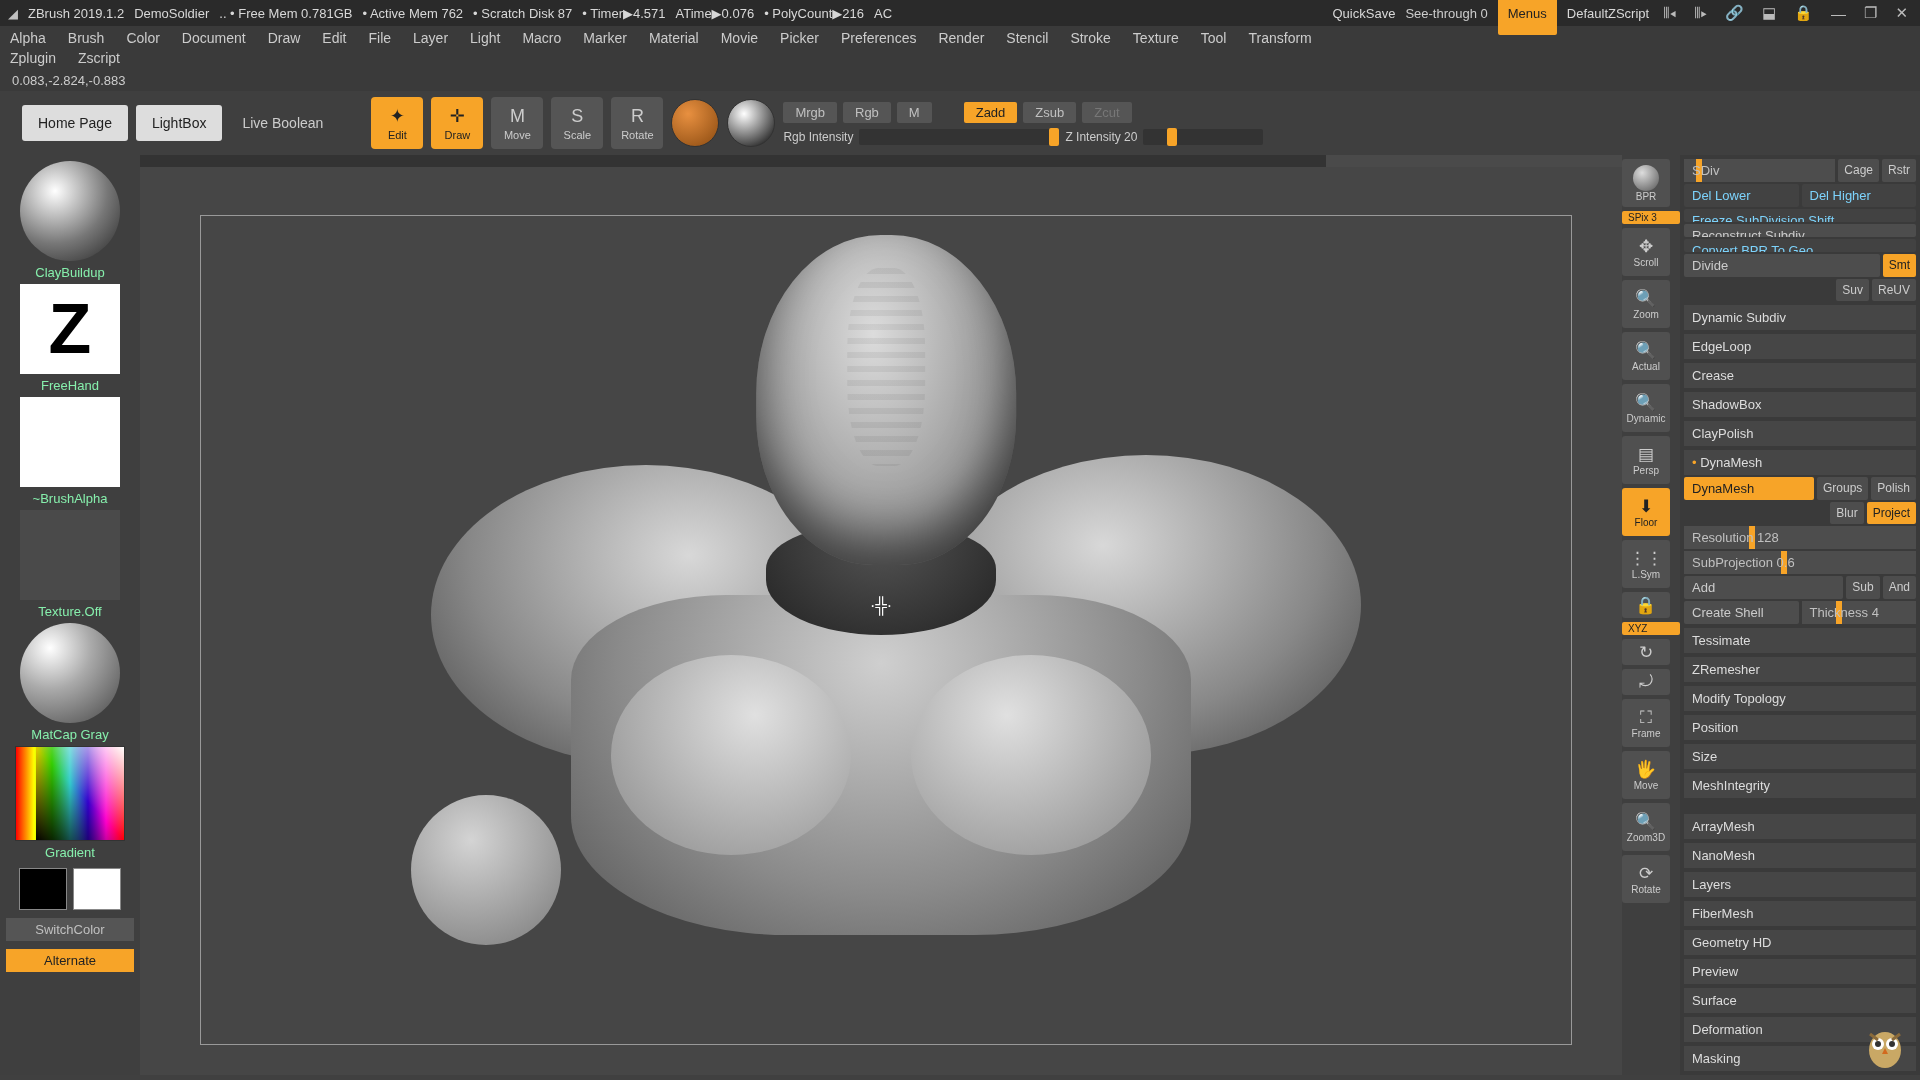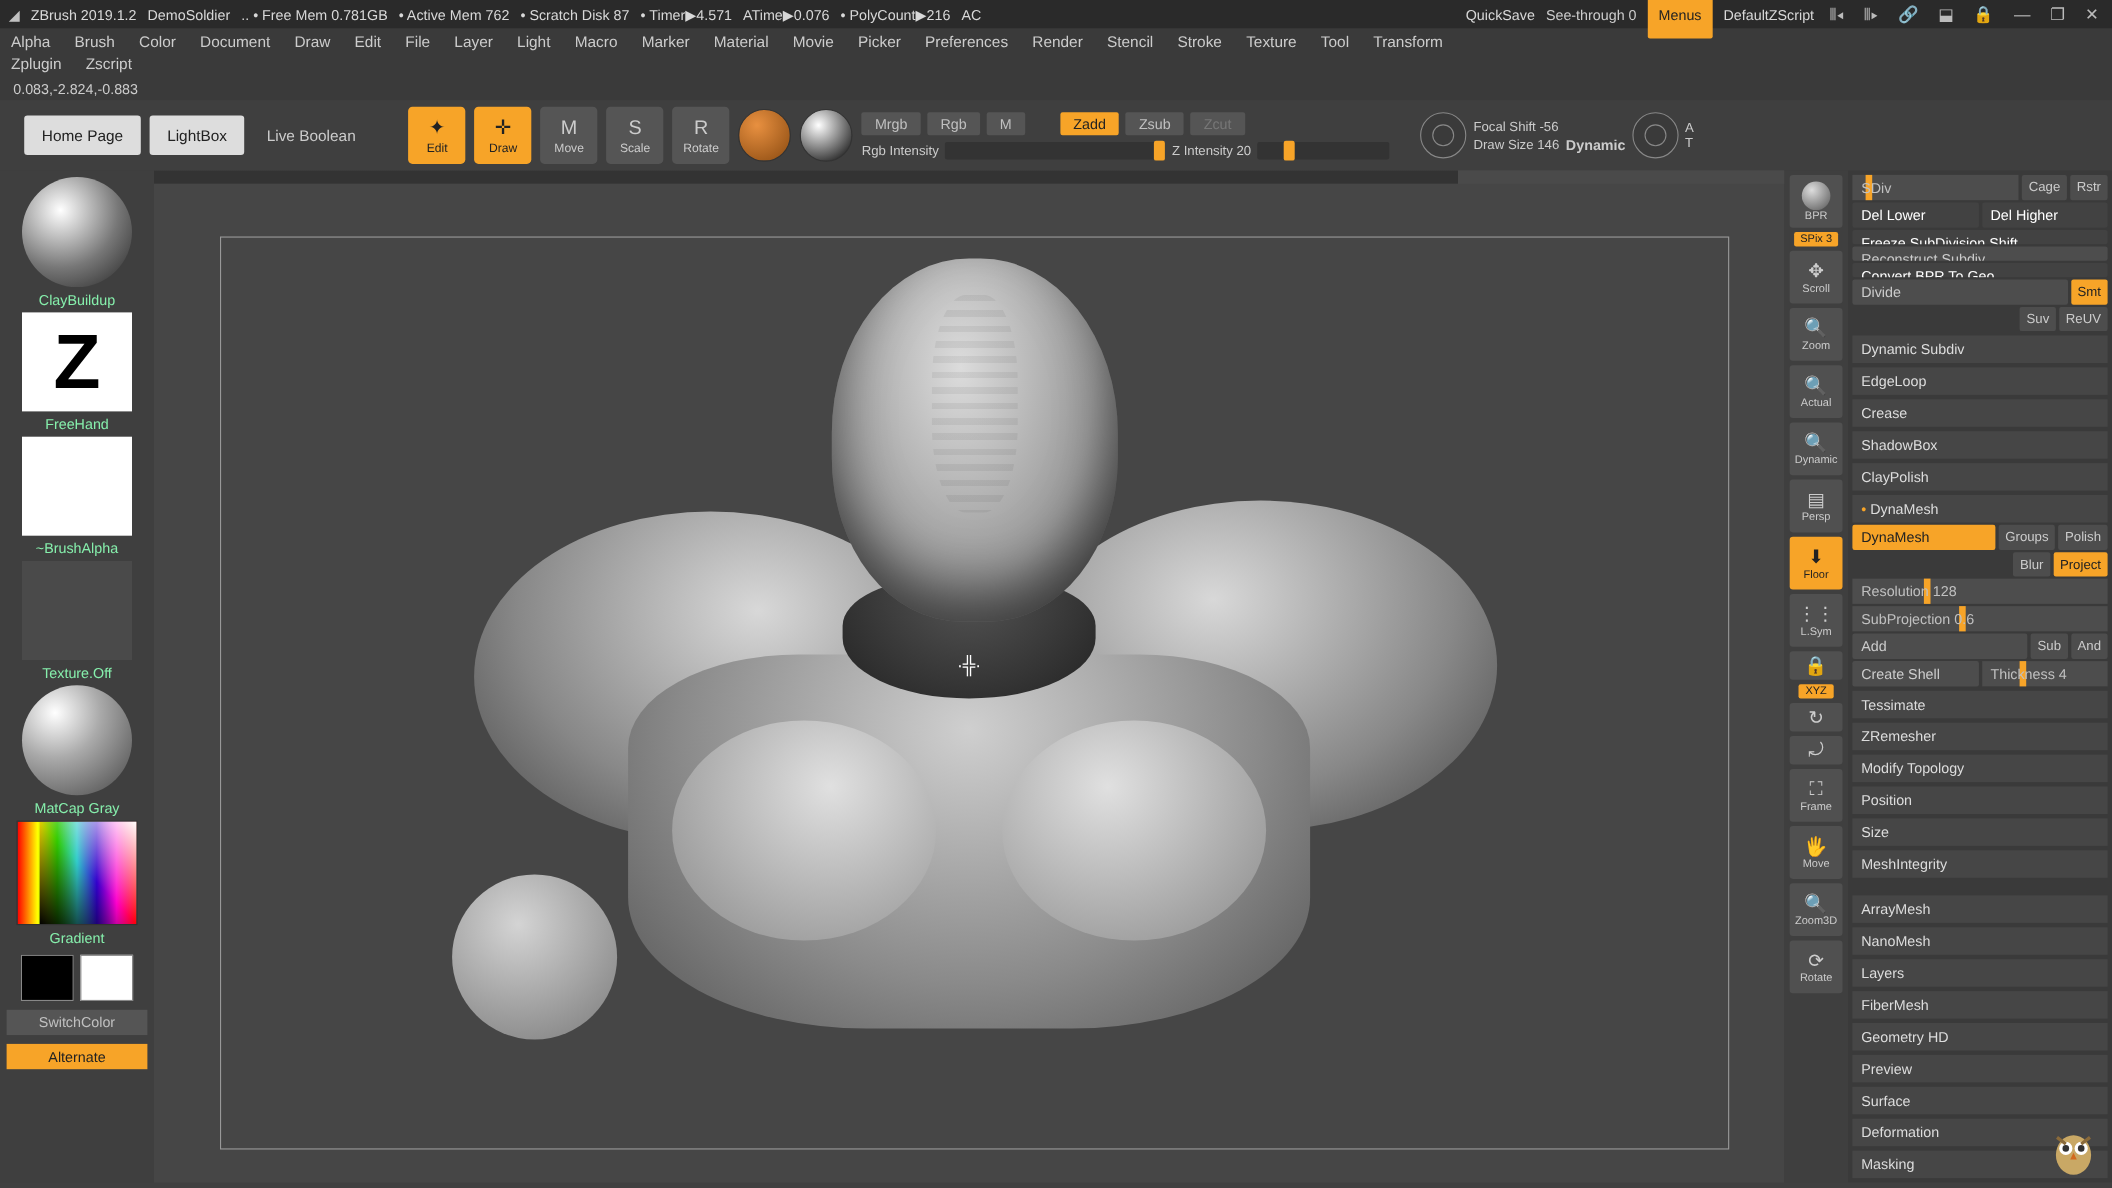--- a/index.html
+++ b/index.html
@@ -69,33 +69,33 @@
 .neck-d{position:absolute;left:50%;top:290px;transform:translateX(-50%);width:230px;height:110px;background:radial-gradient(ellipse at 50% 10%,#555,#222);border-radius:40% 40% 50% 50%;}
 .shoulder-l{position:absolute;left:0;top:230px;width:430px;height:300px;border-radius:50%;background:radial-gradient(ellipse at 60% 30%,#d8d8d8,#888 60%,#444);}
 .shoulder-r{position:absolute;right:-30px;top:220px;width:430px;height:300px;border-radius:50%;background:radial-gradient(ellipse at 40% 30%,#d8d8d8,#888 60%,#444);}
 .chest{position:absolute;left:50%;top:360px;transform:translateX(-50%);width:620px;height:340px;background:radial-gradient(ellipse at 50% 20%,#cfcfcf,#8a8a8a 60%,#555);border-radius:25% 25% 35% 35%;}
 .pec-l{position:absolute;left:20%;top:420px;width:240px;height:200px;border-radius:50%;background:radial-gradient(ellipse at 60% 30%,#e0e0e0,#8a8a8a);}
 .pec-r{position:absolute;right:20%;top:420px;width:240px;height:200px;border-radius:50%;background:radial-gradient(ellipse at 40% 30%,#e0e0e0,#8a8a8a);}
 .hand{position:absolute;left:-20px;top:560px;width:150px;height:150px;border-radius:50%;background:radial-gradient(circle at 40% 30%,#d4d4d4,#7a7a7a);}
 .cursor{position:absolute;left:50%;top:362px;transform:translateX(-50%);color:#fff;font-size:16px;}
 
 
-.rightbar { width:58px; background:#3f3f3f; display:flex; flex-direction:column; align-items:center; gap:4px; padding-top:4px; }
+.rightbar { width:58px; background:#3f3f3f; display:flex; flex-direction:column; gap:4px; padding-top:4px; }
 .rbtn { width:48px; height:48px; background:#505050; border-radius:3px; display:flex; flex-direction:column; align-items:center; justify-content:center; font-size:10px; color:#ccc; }
 .rbtn.active { background:#f7a428; color:#222; }
 .rbtn .ico { font-size:17px; }
 .rchip { background:#f7a428; color:#222; font-size:10px; padding:1px 6px; border-radius:2px; }
 
 
 .panel { width:240px; background:#3a3a3a; display:flex; flex-direction:column; padding:4px; gap:2px; font-size:13px; overflow-y:auto; }
 .panel .row { display:flex; gap:3px; }
 .panel .btn { background:#4d4d4d; color:#ccc; padding:4px 8px; border-radius:2px; flex:1; white-space:nowrap; overflow:hidden; }
 .panel .btn.tiny { flex:0 0 auto; padding:4px 6px; font-size:12px; }
 .panel .btn.orange { background:#f7a428; color:#222; }
-.panel .btn.dim { background:#424242; color:#ffffff; }
+.panel .btn.dim { background:#424242; color:#7dd3fc; }
 .panel .section { background:#464646; color:#ddd; padding:5px 8px; margin-top:2px; }
 .panel .section.open::before { content:"• "; color:#f7a428; }
 .panel .slider-btn { background:#4d4d4d; padding:4px 8px; position:relative; }
 .panel .slider-btn .knob { position:absolute; top:0; bottom:0; width:6px; background:#f7a428; }
 .panel .slider-btn span { position:relative; }
 .owl { position:absolute; right:10px; bottom:10px; width:50px; height:50px; }
 .owl svg { width:100%; height:100%; }
 
 </style>
 </head>
@@ -199,37 +199,20 @@
       <div class="slider-track">
           <div class="knob" style="left:95%"></div>
         </div>
       <span class="slider-label">Z Intensity 20</span>
       <div class="slider-track" style="width:120px">
           <div class="knob" style="left:20%"></div>
         </div>
     </div>
   </div>
 
-  <div class="focal-area">
-    <div style="display:flex;align-items:center;gap:6px">
-      <div class="circ-icon"></div>
-      <div style="display:flex;flex-direction:column;gap:2px">
-        <span class="slider-label">Focal Shift -56</span>
-        <div style="display:flex;align-items:center;gap:6px">
-          <span class="slider-label">Draw Size 146</span>
-          <span class="dynamic-chip">Dynamic</span>
-        </div>
-      </div>
-      <div class="circ-icon"></div>
-      <div style="display:flex;flex-direction:column;font-size:12px;color:#ccc">
-        <span>A</span>
-        <span>T</span>
-      </div>
-    </div>
-  </div>
 </div>
 
 <div class="main">
 
   <div class="leftcol">
     <div class="brush-sphere"></div>
     <div class="palette-lab">ClayBuildup</div>
     <div class="stroke-sw">Z</div>
     <div class="palette-lab">FreeHand</div>
     <div class="alpha-sw"></div>

